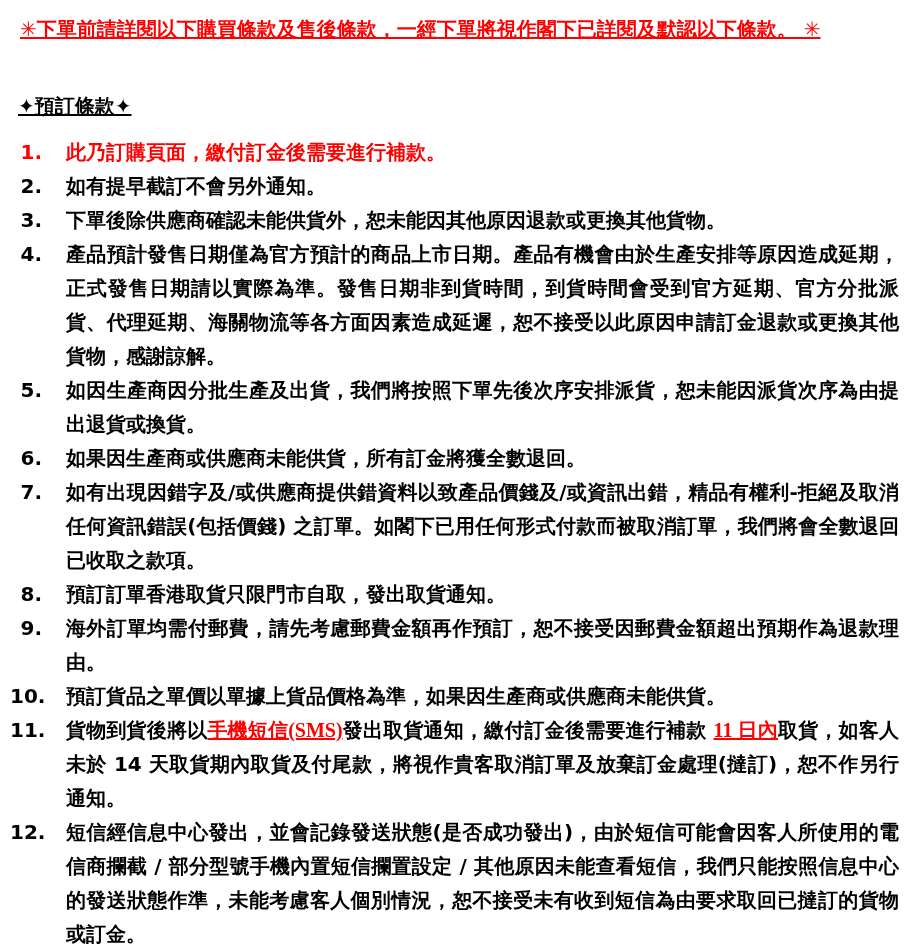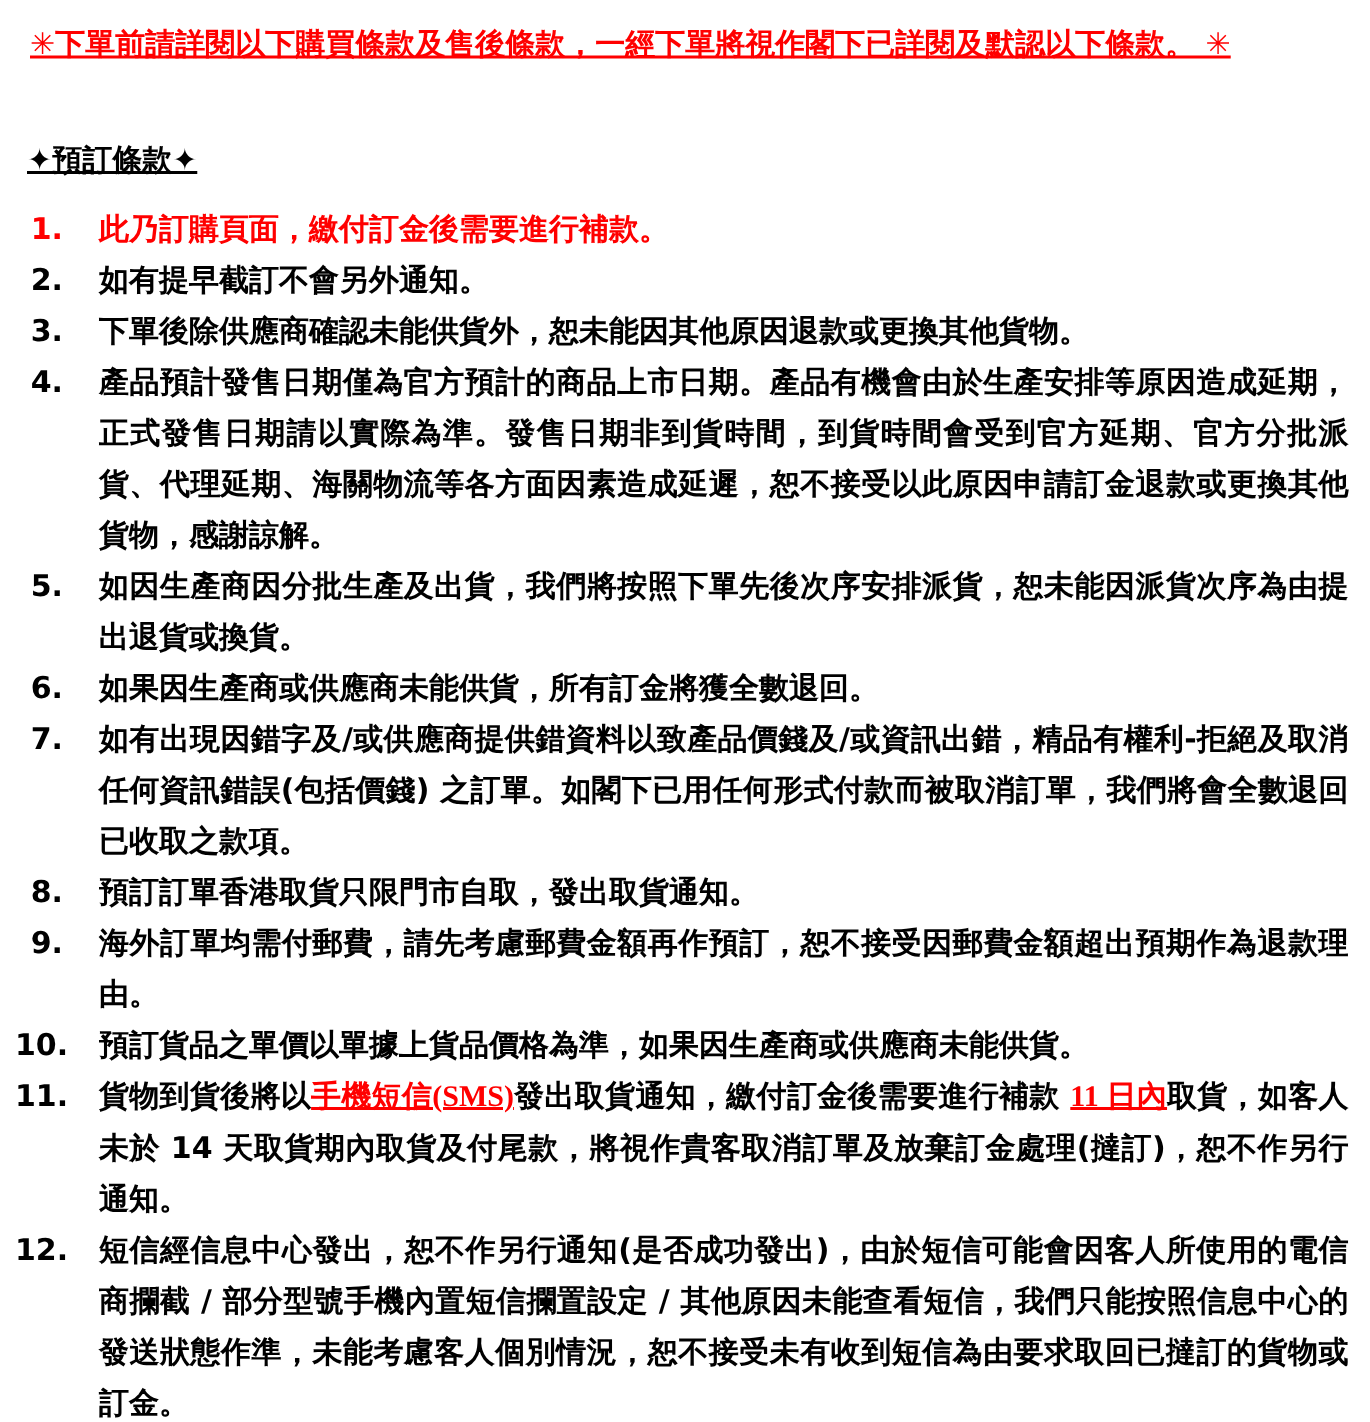--- a/index.html
+++ b/index.html
@@ -108,20 +108,20 @@
       <div class="term">
         <span class="num">10.</span>
         <span class="txt"><span class="">預訂貨品之單價以單據上貨品價格為準，如果因生產商或供應商未能供貨。</span></span>
       </div>
       <div class="term">
         <span class="num">11.</span>
         <span class="txt"><span class="">貨物到貨後將以</span><span class="seg-red-underline">手機短信(SMS)</span><span class="">發出取貨通知，繳付訂金後需要進行補款 </span><span class="seg-red-underline">11 日內</span><span class="">取貨，如客人未於 14 天取貨期內取貨及付尾款，將視作貴客取消訂單及放棄訂金處理(撻訂)，恕不作另行通知。</span></span>
       </div>
       <div class="term">
         <span class="num">12.</span>
-        <span class="txt"><span class="">短信經信息中心發出，恕不作另行通知(是否成功發出)，由於短信可能會因客人所使用的電信商攔截 / 部分型號手機內置短信攔置設定 / 其他原因未能查看短信，我們只能按照信息中心的發送狀態作準，未能考慮客人個別情況，恕不接受未有收到短信為由要求取回已撻訂的貨物或訂金。</span></span>
+        <span class="txt"><span class="">短信經信息中心發出，並會記錄發送狀態(是否成功發出)，由於短信可能會因客人所使用的電信商攔截 / 部分型號手機內置短信攔置設定 / 其他原因未能查看短信，我們只能按照信息中心的發送狀態作準，未能考慮客人個別情況，恕不接受未有收到短信為由要求取回已撻訂的貨物或訂金。</span></span>
       </div>
       <div class="term">
         <span class="num">13.</span>
         <span class="txt"><span class="">有關更多網店購物詳情，請參閱 </span><a class="seg-link">網店購物須知</a><span class=""> 。</span></span>
       </div>
     </div>
 </div>
 
 </body></html>

